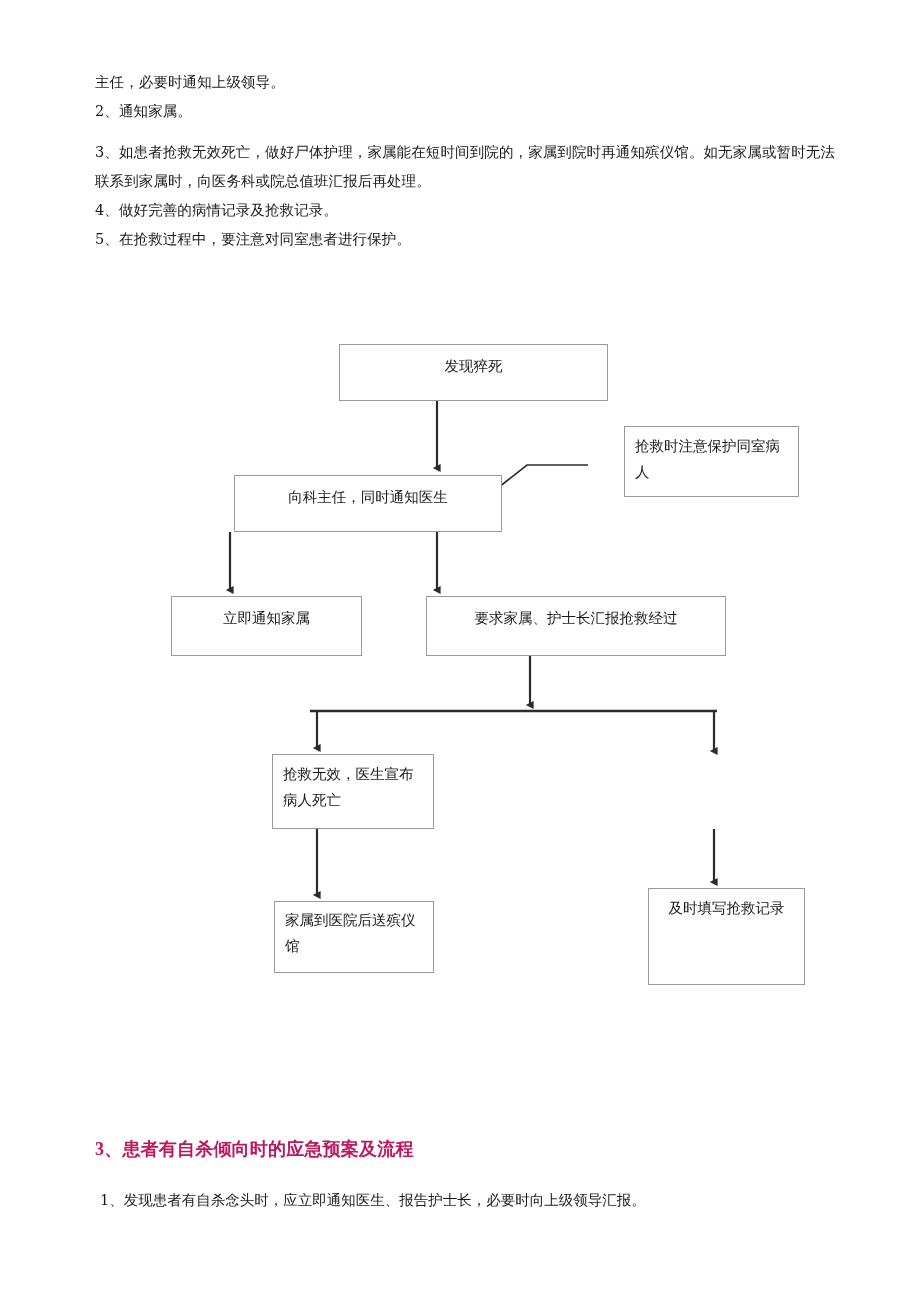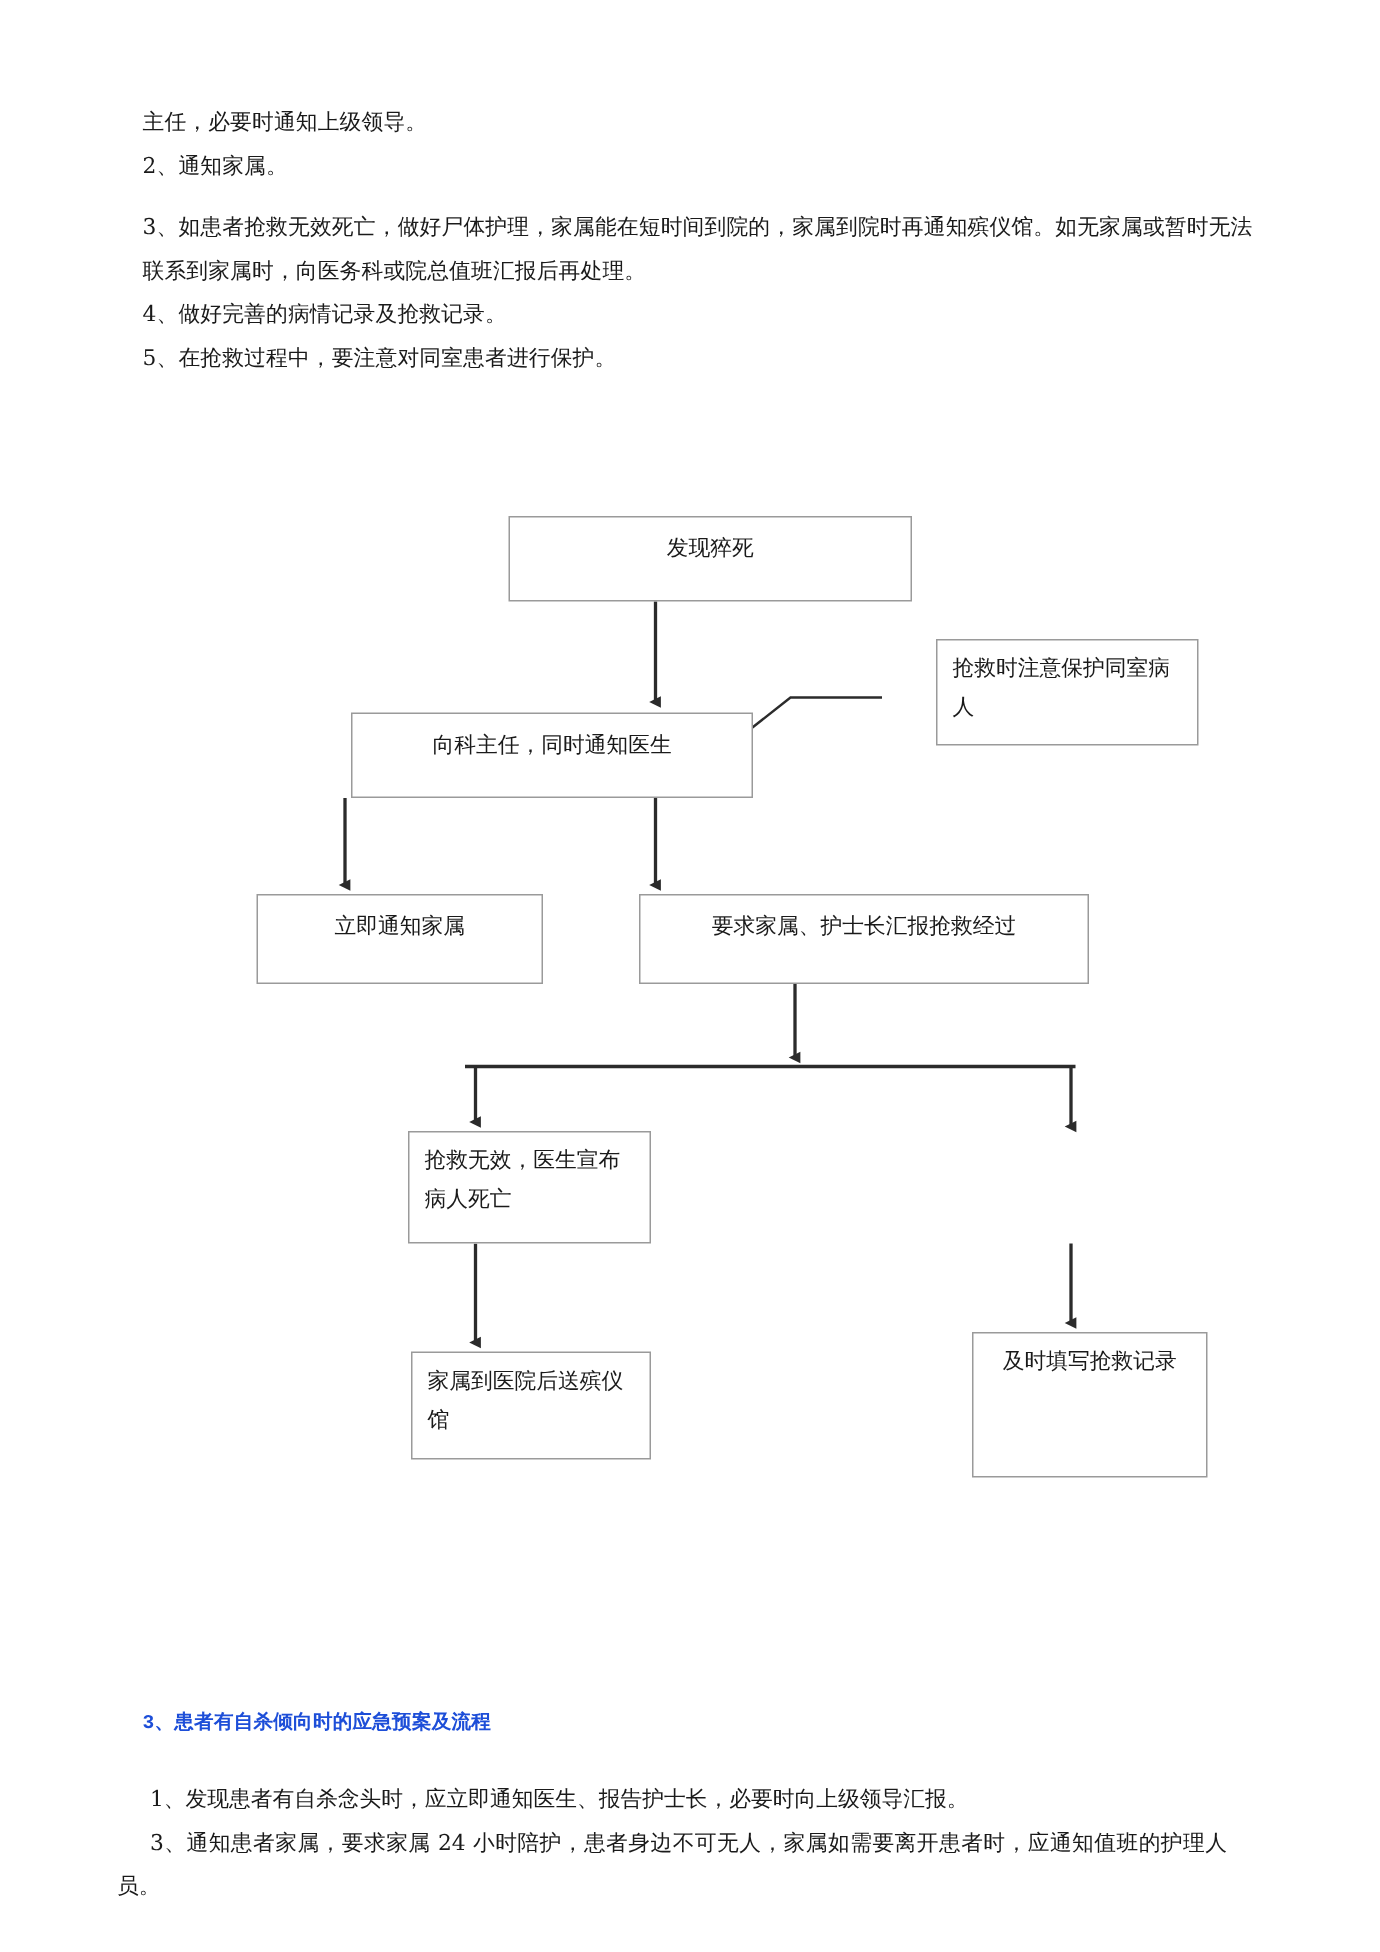--- a/index.html
+++ b/index.html
@@ -62,25 +62,25 @@
   .node.center .txt {
     text-align: center;
     padding-top: 8px;
   }
 
   
   .section-heading {
     position: absolute;
     left: 95px;
     top: 1136px;
-    font-family: Liberation Mono, monospace;
+    font-family: Liberation Serif, serif;
     font-weight: bold;
-    font-size: 13px;
+    font-size: 18px;
     line-height: 26px;
-    color: #1d4ed8;
+    color: #be185d;
     letter-spacing: 0.2px;
   }
   .bottom-list {
     position: absolute;
     left: 78px;
     top: 1186px;
     width: 740px;
   }
   .li {
     font-size: 14.5px;
@@ -146,28 +146,27 @@
 
   <div class="node center" style="left:390px; top:596px; width:300px; height:60px;">
     <span class="txt">要求家属、护士长汇报抢救经过</span>
   </div>
 
   <div class="node" style="left:236px; top:754px; width:162px; height:75px;">
     <span class="txt">抢救无效，医生宣布病人死亡</span>
   </div>
 
 
-  <div class="node" style="left:238px; top:901px; width:160px; height:72px;">
+  <div class="node" style="left:238px; top:901px; width:160px; height:72px;font-family:Liberation Mono, monospace;">
     <span class="txt">家属到医院后送殡仪馆</span>
   </div>
 
   <div class="node" style="left:612px; top:888px; width:157px; height:97px;text-align:center;">
     <span class="txt">及时填写抢救记录</span>
   </div>
 
   <div class="section-heading">3、患者有自杀倾向时的应急预案及流程</div>
 
   <div class="bottom-list">
     <p class="li">1、发现患者有自杀念头时，应立即通知医生、报告护士长，必要时向上级领导汇报。</p>
-    <p class="li">3、通知患者家属，要求家属 24 小时陪护，患者身边不可无人，家属如需要离开患者时，应通知值班的护理人员。</p>
   </div>
 
 </div>
 
 </body></html>

